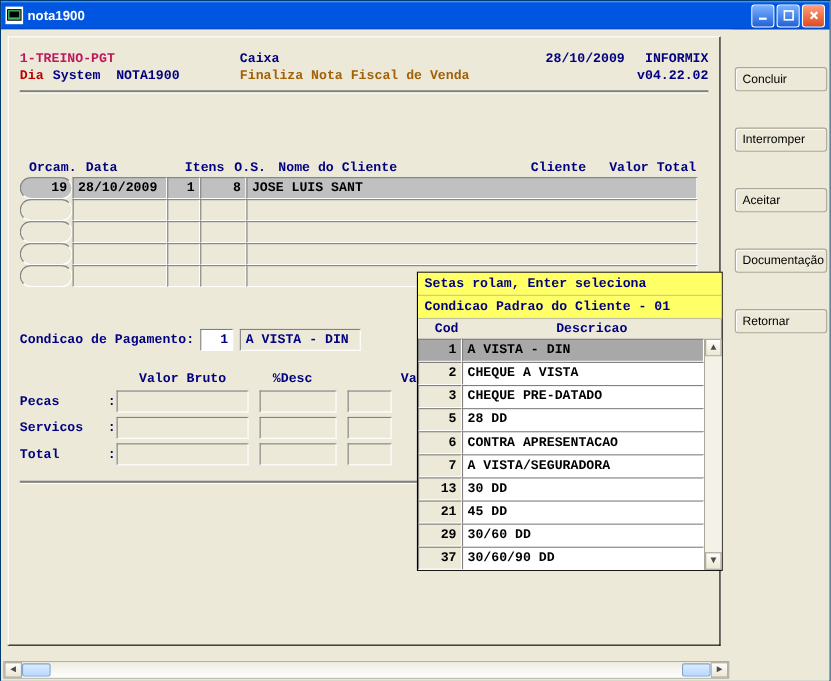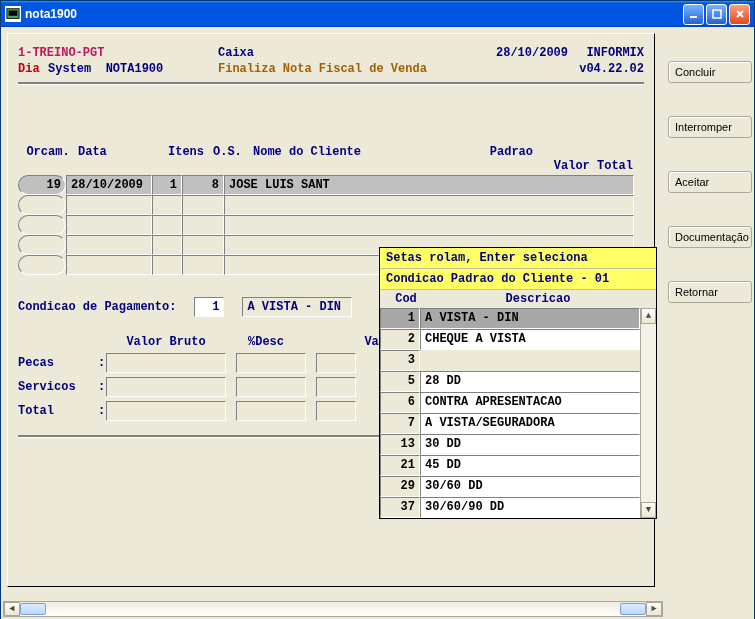--- a/index.html
+++ b/index.html
@@ -102,21 +102,21 @@
     font-weight: bold;
     color: #000080;
     margin-bottom: 2px;
   }
   .gh-orcam { width: 60px; text-align: center; }
   .gh-data  { width: 90px; }
   .gh-itens { width: 45px; }
   .gh-os    { width: 40px; }
   .gh-nome  { width: 190px; }
   .gh-agente{ width: 90px; text-align: right; }
-  .gh-valor { width: 100px; text-align: right; margin-top: 14px; }
+  .gh-valor { width: 100px; text-align: right; }
   .grid {
     border: 0;
   }
   .grid-row { display: flex; height: 20px; }
   .grid-cell {
     border: 1px solid #808080;
     border-right-color:#fff;
     border-bottom-color:#fff;
     background: #ece9d8;
     padding: 2px 4px;
@@ -124,24 +124,24 @@
     overflow: hidden;
     white-space: nowrap;
   }
   .selected .grid-cell { background: #c0c0c0; }
   .gc-orcam { width: 48px; text-align: right; border-radius: 10px; }
   .gc-data  { width: 86px; }
   .gc-itens { width: 30px; text-align: right; }
   .gc-os    { width: 42px; text-align: right; }
   .gc-nome  { width: 410px; }
   .cond-row {
-    margin-top: 22px;
+    margin-top: 38px;
     display: flex;
     align-items: center;
-    gap: 18px;
+    gap: 6px;
     font-weight: bold;
     color: #000080;
   }
   .field {
     background: #ece9d8;
     border: 1px solid #808080;
     border-right-color:#fff;
     border-bottom-color:#fff;
     padding: 2px 4px;
     height: 20px;
@@ -320,21 +320,21 @@
           <span class="d4">v04.22.02</span>
         </div>
         <hr class="hr">
 
         <div class="grid-header">
           <span class="gh-orcam">Orcam.</span>
           <span class="gh-data">Data</span>
           <span class="gh-itens">Itens</span>
           <span class="gh-os">O.S.</span>
           <span class="gh-nome">Nome do Cliente</span>
-          <span class="gh-agente">Padrao</span>
+          <span class="gh-agente">Cliente</span>
           <span class="gh-valor">Valor Total</span>
         </div>
         <div class="grid">
           <div class="grid-row selected">
             <div class="grid-cell gc-orcam">19</div>
             <div class="grid-cell gc-data">28/10/2009</div>
             <div class="grid-cell gc-itens">1</div>
             <div class="grid-cell gc-os">8</div>
             <div class="grid-cell gc-nome">JOSE LUIS SANT</div>
           </div>
@@ -419,20 +419,21 @@
               <div class="popup-row sel">
                 <div class="pcell cod">1</div>
                 <div class="pcell desc">A VISTA - DIN</div>
               </div>
               <div class="popup-row">
                 <div class="pcell cod">2</div>
                 <div class="pcell desc">CHEQUE A VISTA</div>
               </div>
               <div class="popup-row">
                 <div class="pcell cod">3</div>
+                <div class="pcell desc">CHEQUE PRE-DATADO</div>
               </div>
               <div class="popup-row">
                 <div class="pcell cod">5</div>
                 <div class="pcell desc">28 DD</div>
               </div>
               <div class="popup-row">
                 <div class="pcell cod">6</div>
                 <div class="pcell desc">CONTRA APRESENTACAO</div>
               </div>
               <div class="popup-row">

